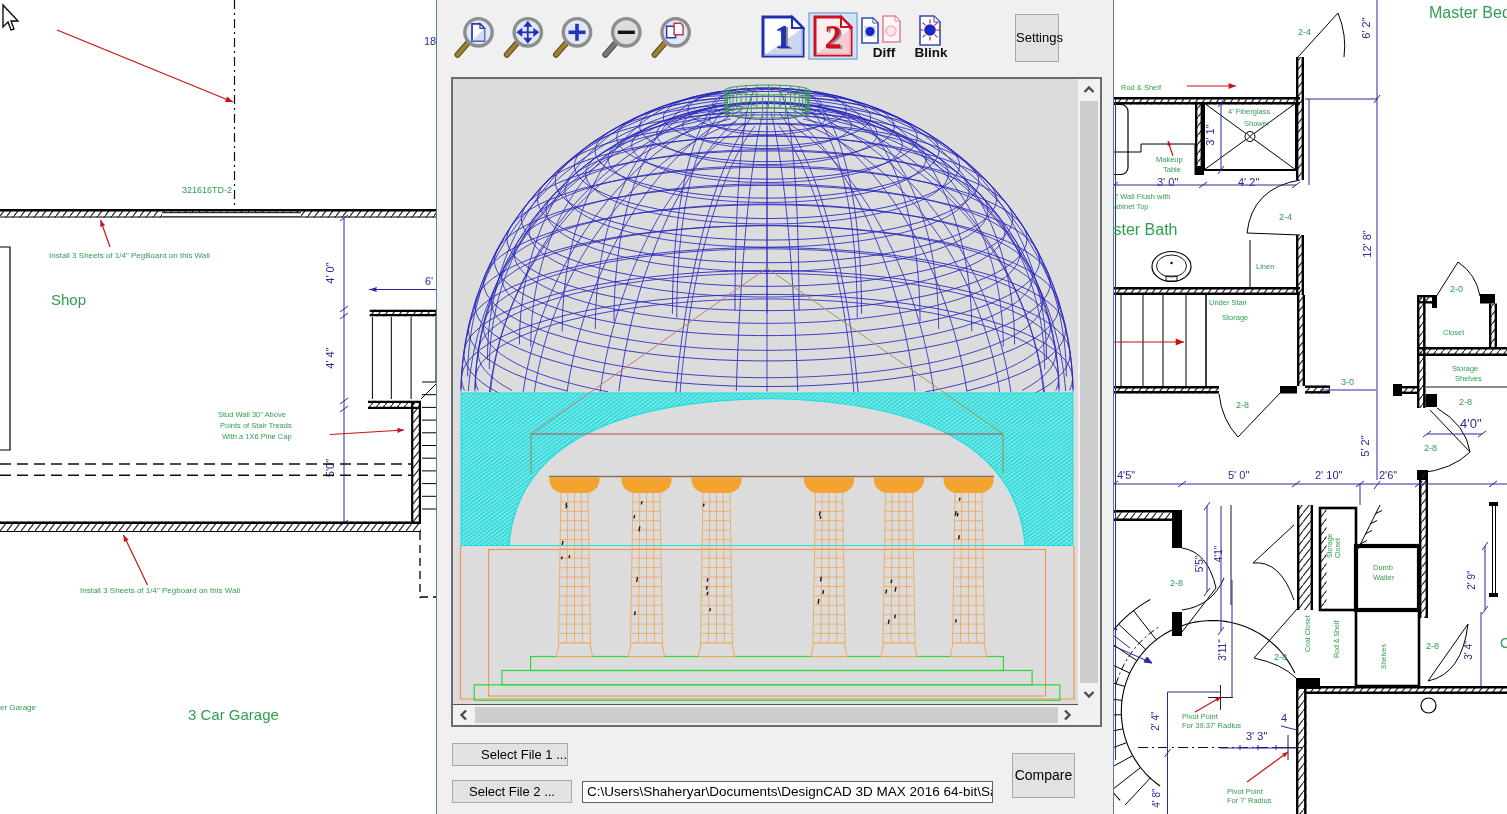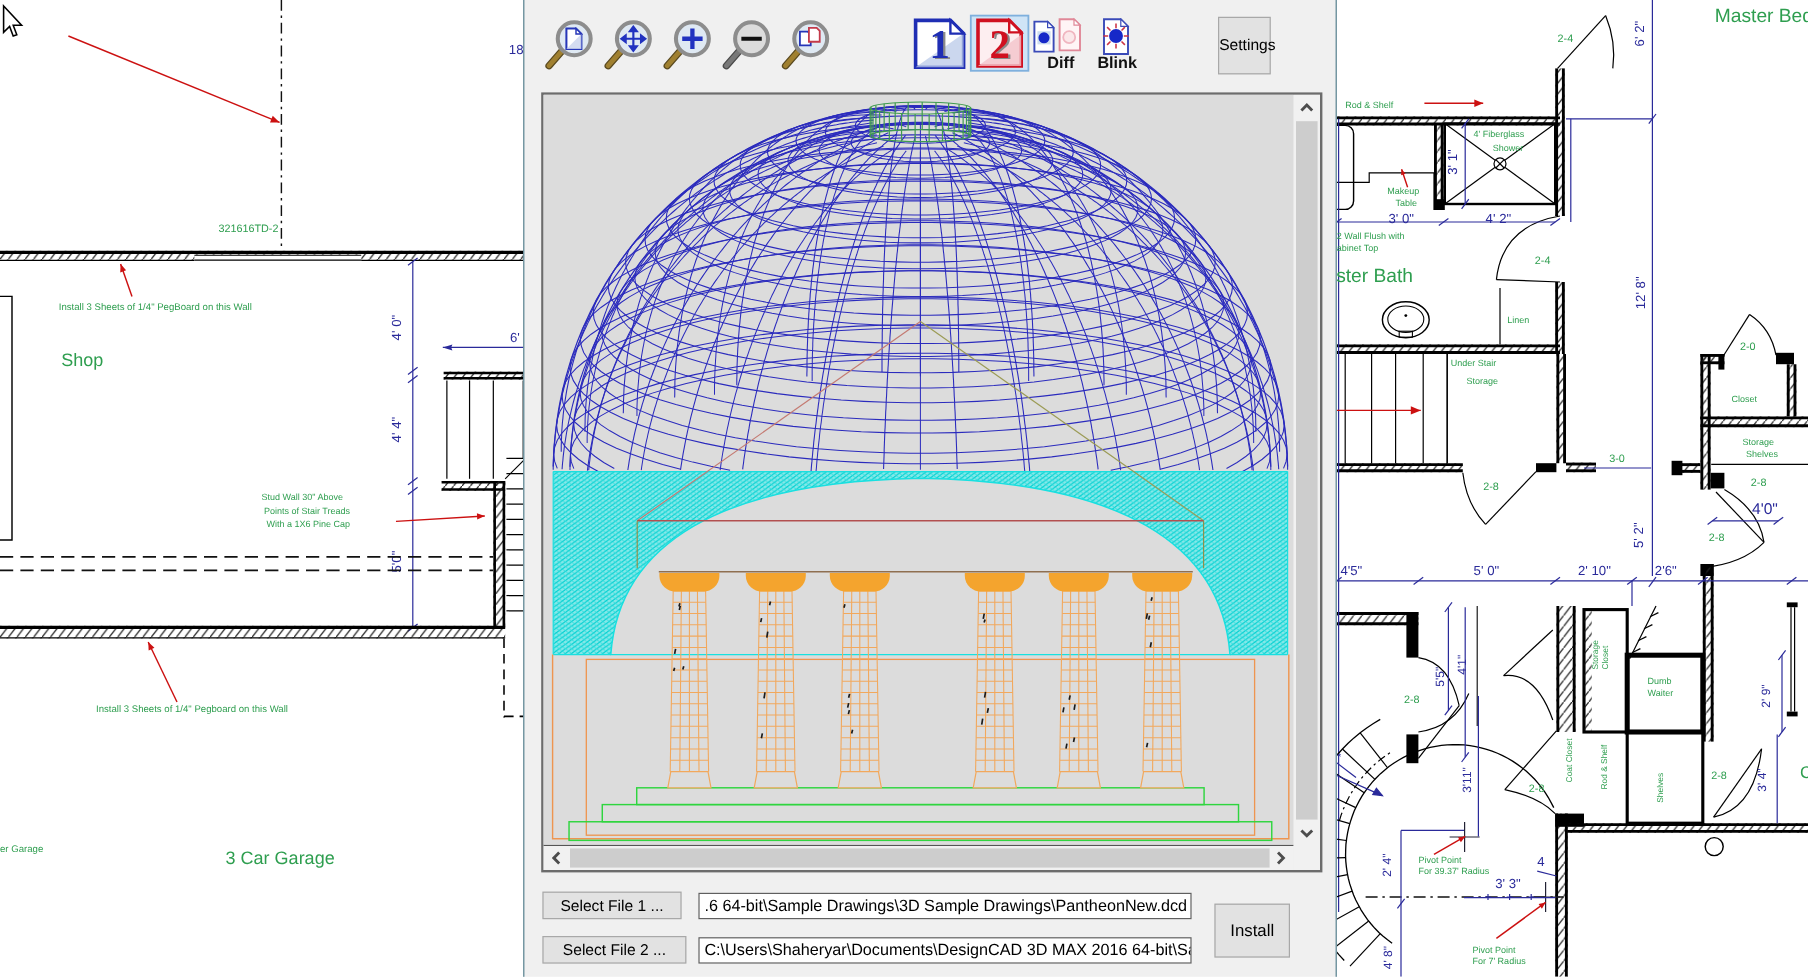--- a/index.html
+++ b/index.html
@@ -769,18 +769,17 @@
       <svg class="abs" style="left:6px;top:4px" width="9" height="12">
           <path d="M7,1.5 L2.5,6 L7,10.5" stroke="#4d4d4d" stroke-width="2.4" fill="none"></path>
         </svg>
       <div class="abs" id="hthumb"></div>
       <svg class="abs" style="left:610px;top:4px" width="9" height="12">
           <path d="M2,1.5 L6.5,6 L2,10.5" stroke="#4d4d4d" stroke-width="2.4" fill="none"></path>
         </svg>
     </div>
   </div>
 
-  <div class="abs btn" style="left:15px;top:743px;width:116px;height:23px;font-size:13px;line-height:21px;">Select File 1 ...</div>
+  <div class="abs btn" style="left:15px;top:743px;width:116px;height:23px;font-size:13px;line-height:21px;text-align:right;">Select File 1 ...</div>
   <div class="abs btn" style="left:15px;top:780px;width:120px;height:23px;font-size:13px;line-height:21px;">Select File 2 ...</div>
-  <div class="abs field" style="left:145px;top:744px;width:411px;height:22px;">.6 64-bit\Sample Drawings\3D Sample Drawings\PantheonNew.dcd</div>
   <div class="abs field" style="left:145px;top:781px;width:411px;height:22px;">C:\Users\Shaheryar\Documents\DesignCAD 3D MAX 2016 64-bit\Sa</div>
-  <div class="abs btn" style="left:575px;top:753px;width:63px;height:45px;font-size:14px;line-height:43px;">Install</div>
+  <div class="abs btn" style="left:575px;top:753px;width:63px;height:45px;font-size:14px;line-height:43px;">Compare</div>
 </div>
 
 </body></html>

